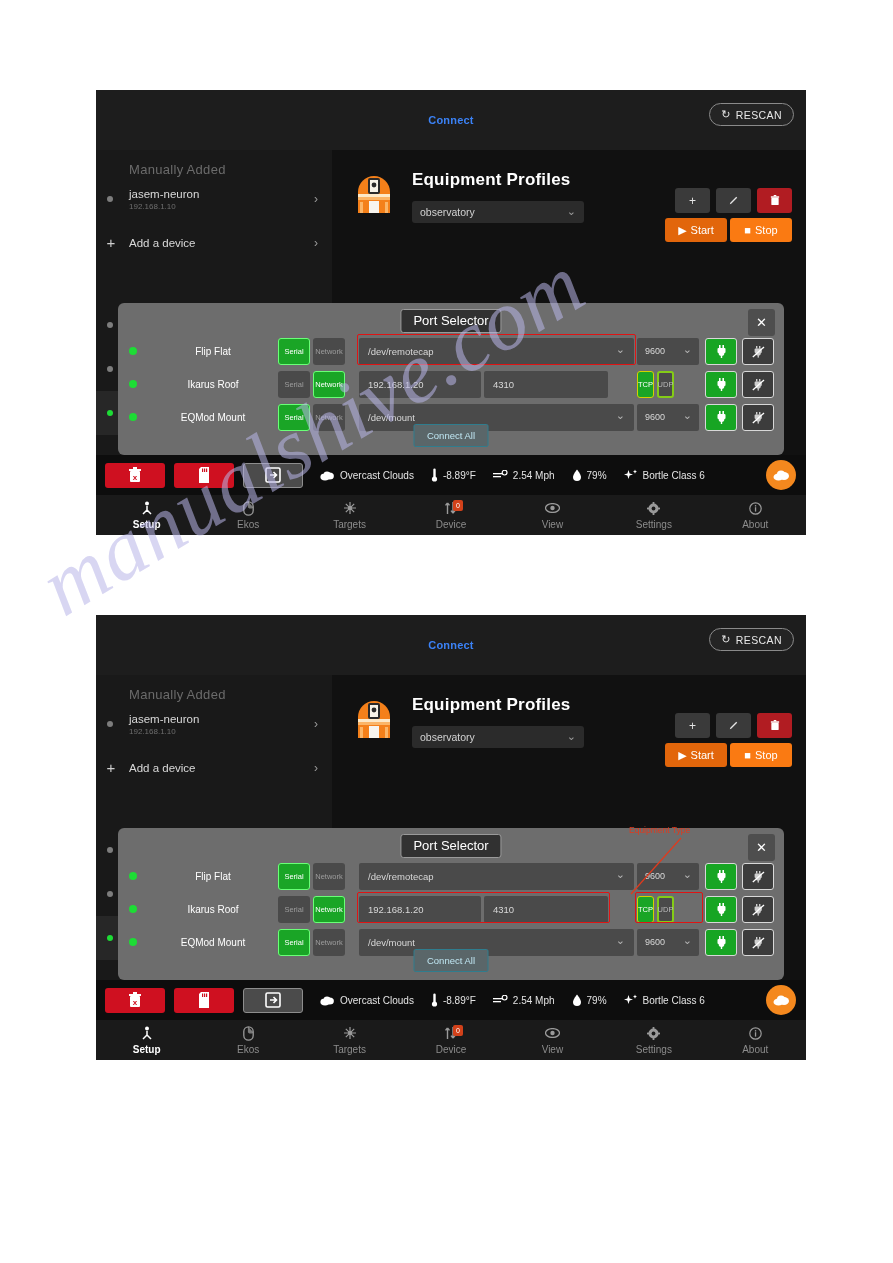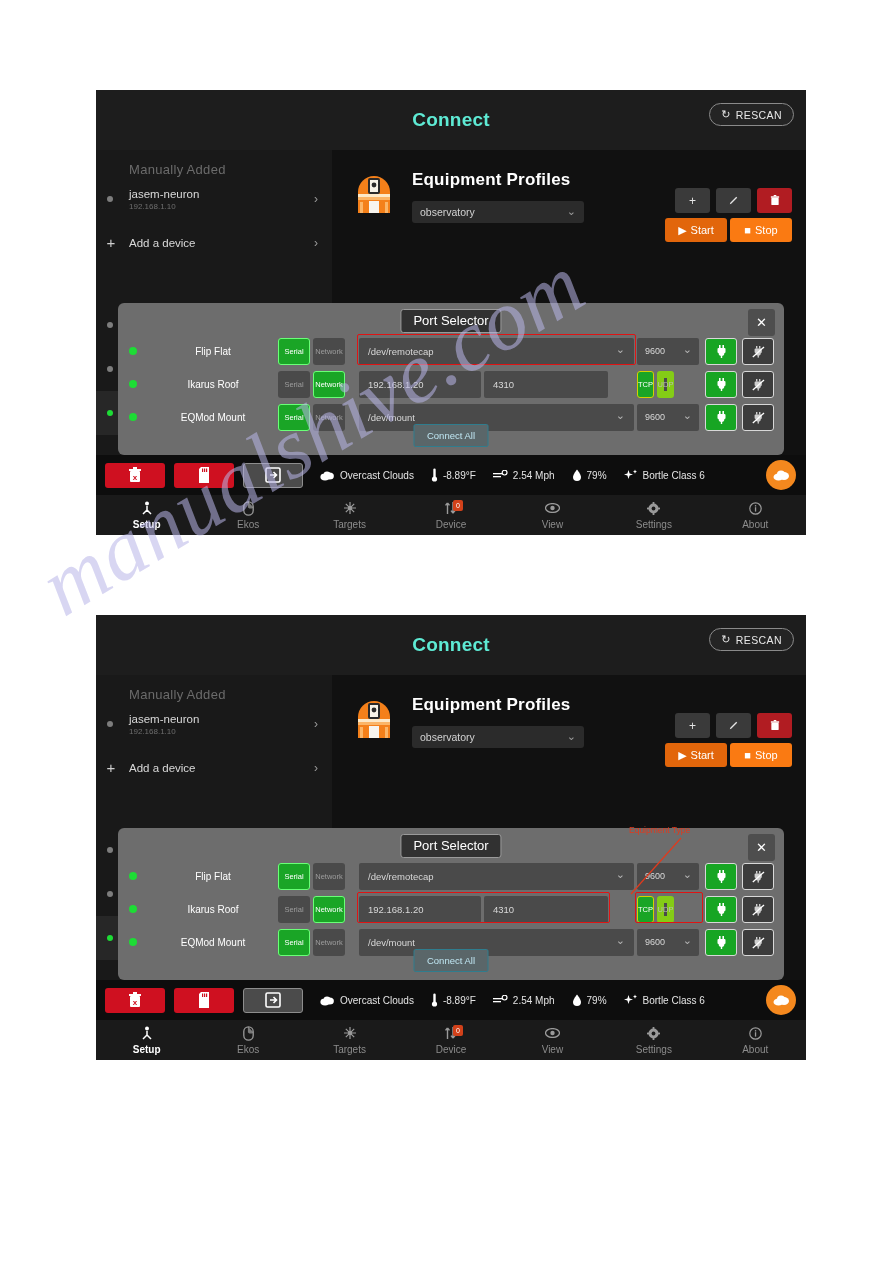--- a/index.html
+++ b/index.html
@@ -40,22 +40,22 @@
   .app.first { top: 90px; height: 445px; }
   .app.second { top: 615px; height: 445px; }
 
   .titlebar {
     position: relative;
     height: 60px;
     background: #1d1d1d;
     display: flex; align-items: center; justify-content: center;
   }
   .titlebar .title {
-    color: #5eead4;
-    font-size: 19px;
+    color: #3b82f6;
+    font-size: 11px;
     font-weight: bold;
     letter-spacing: .2px;
   }
   .rescan {
     position: absolute; right: 12px; top: 13px;
     height: 23px;
     padding: 0 11px;
     border: 1px solid #8a8a8a;
     border-radius: 12px;
     background: #242424;
@@ -232,21 +232,21 @@
     border: 1px solid transparent;
   }
   .baud .caret { position: absolute; right: 6px; top: 4px; color: #b5b5b5; font-size: 11px; }
   .proto-grp { position: absolute; left: 519px; display: flex; gap: 3px; }
   .proto-btn {
     width: 17px; height: 27px; border-radius: 3px;
     display: flex; align-items: center; justify-content: center;
     font-size: 7.5px;
   }
   .proto-btn.on { background: #1aa526; color: #fff; border: 1px solid #d3d100; }
-  .proto-btn.off { background: #4a4a4a; color: #b9b9b9; border: 7px solid #84cc16; }
+  .proto-btn.off { background: #4a4a4a; color: #b9b9b9; border: 2px solid #84cc16; }
 
   .plug-grp { position: absolute; left: 587px; display: flex; gap: 5px; }
   .plug-btn {
     width: 32px; height: 27px; border-radius: 3px;
     border: 1px solid #d8d8d8;
     display: flex; align-items: center; justify-content: center;
   }
   .plug-btn.connect { background: #17a523; }
   .plug-btn.disconnect { background: #3c3c3c; }
 

